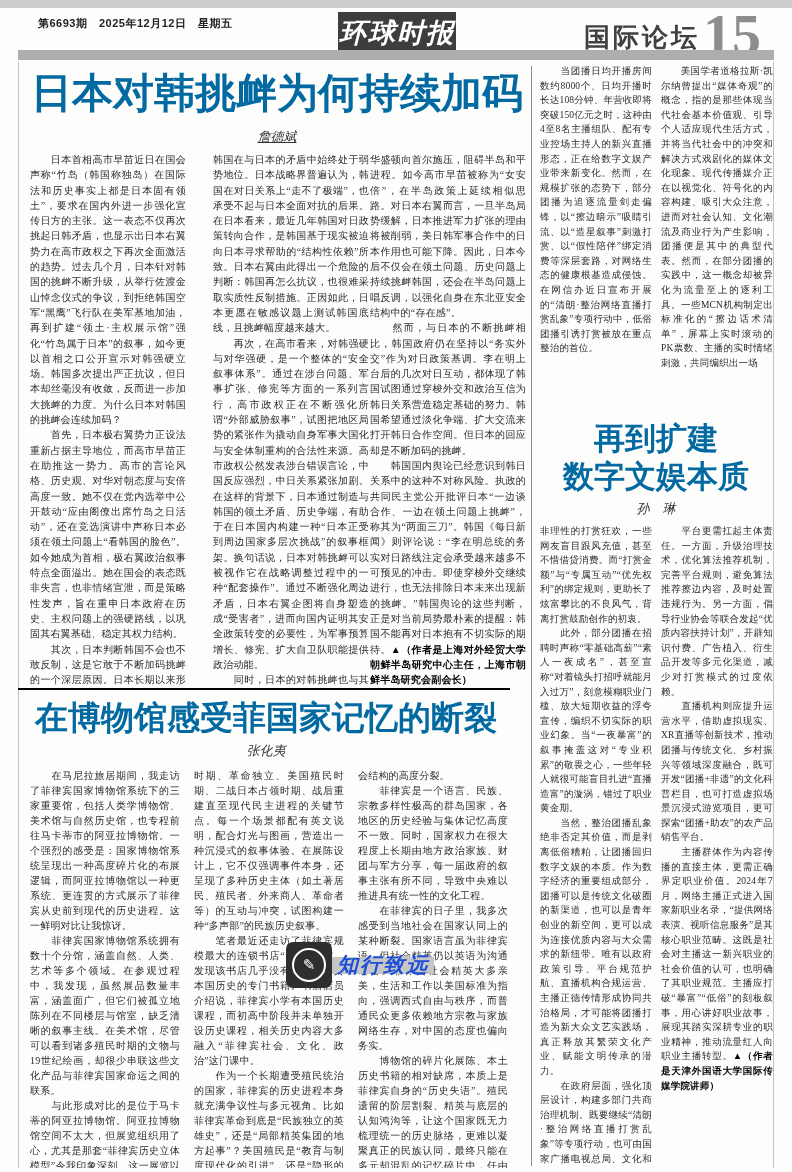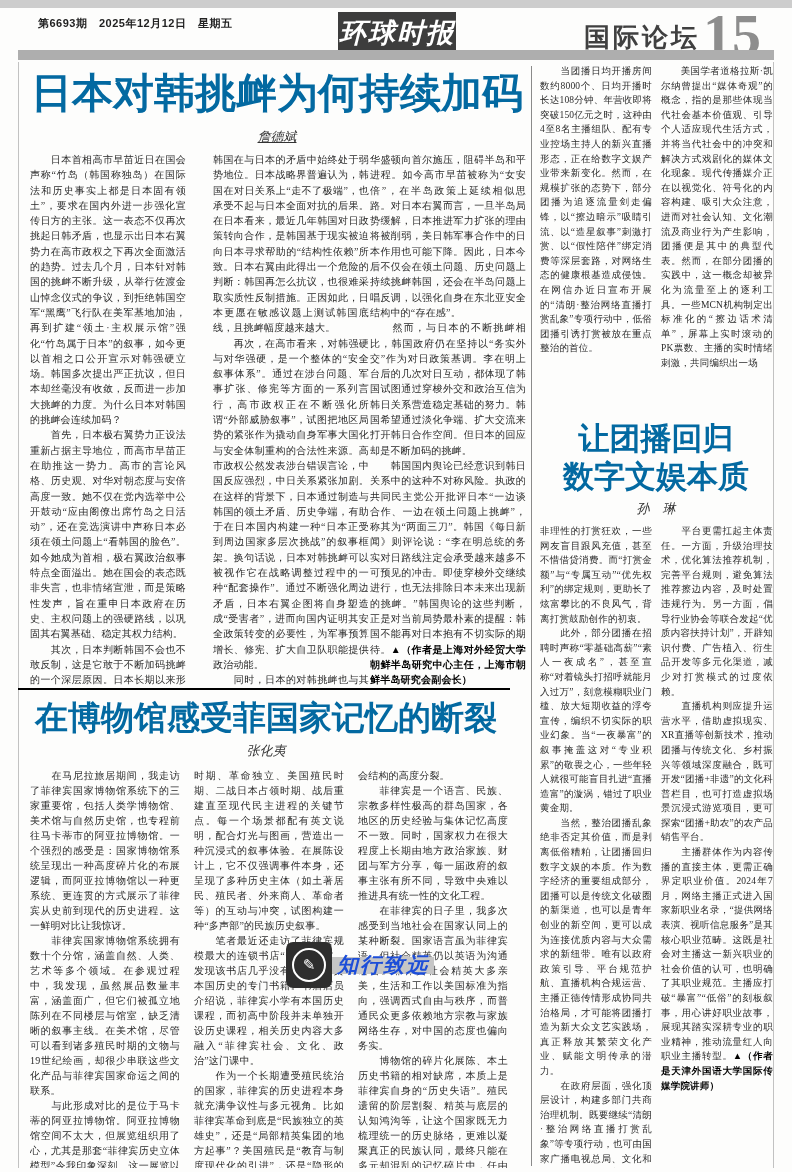--- a/index.html
+++ b/index.html
@@ -84,21 +84,21 @@
       <div class="logo-ring">✎</div>
     </div>
     <div class="logo-banner">知行致远</div>
   </div>
 </div>
 
 <div class="abs" style="left:0;top:0;width:0;height:0;">
   <div class="abs coltext" style="left:540px;top:64px;width:112px;height:351px;font-size:9.5px;line-height:14.6px;">　　当团播日均开播房间数约8000个、日均开播时长达108分钟、年营收即将突破150亿元之时，这种由4至8名主播组队、配有专业控场主持人的新兴直播形态，正在给数字文娱产业带来新变化。然而，在规模扩张的态势下，部分团播为追逐流量剑走偏锋，以“擦边暗示”吸睛引流、以“造星叙事”刺激打赏、以“假性陪伴”绑定消费等深层套路，对网络生态的健康根基造成侵蚀。在网信办近日宣布开展的“清朗·整治网络直播打赏乱象”专项行动中，低俗团播引诱打赏被放在重点整治的首位。</div>
   <div class="abs coltext" style="left:661px;top:64px;width:112px;height:351px;font-size:9.5px;line-height:14.6px;">　　美国学者道格拉斯·凯尔纳曾提出“媒体奇观”的概念，指的是那些体现当代社会基本价值观、引导个人适应现代生活方式，并将当代社会中的冲突和解决方式戏剧化的媒体文化现象。现代传播媒介正在以视觉化、符号化的内容构建、吸引大众注意，进而对社会认知、文化潮流及商业行为产生影响，团播便是其中的典型代表。然而，在部分团播的实践中，这一概念却被异化为流量至上的逐利工具。一些MCN机构制定出标准化的“擦边话术清单”，屏幕上实时滚动的PK票数、主播的实时情绪刺激，共同编织出一场</div>
   <div class="abs hl" style="left:538px;top:420px;width:236px;font-size:31px;line-height:38px;">
-    <div>让团播回归</div>
+    <div>再到扩建</div>
     <div>数字文娱本质</div>
   </div>
   <div class="abs byline" style="left:538px;top:500px;width:236px;">孙　琳</div>
   <div class="abs coltext" style="left:540px;top:524px;width:112px;height:644px;font-size:9.5px;line-height:14.6px;">非理性的打赏狂欢，一些网友盲目跟风充值，甚至不惜借贷消费。而“打赏金额”与“专属互动”“优先权利”的绑定规则，更助长了炫富攀比的不良风气，背离打赏鼓励创作的初衷。
 　　此外，部分团播在招聘时声称“零基础高薪”“素人一夜成名”，甚至宣称“对着镜头打招呼就能月入过万”，刻意模糊职业门槛、放大短期收益的浮夸宣传，编织不切实际的职业幻象。当“一夜暴富”的叙事掩盖这对“专业积累”的敬畏之心，一些年轻人就很可能盲目扎进“直播造富”的漩涡，错过了职业黄金期。
 　　当然，整治团播乱象绝非否定其价值，而是剥离低俗糟粕，让团播回归数字文娱的本质。作为数字经济的重要组成部分，团播可以是传统文化破圈的新渠道，也可以是青年创业的新空间，更可以成为连接优质内容与大众需求的新纽带。唯有以政府政策引导、平台规范护航、直播机构合规运营、主播正德传情形成协同共治格局，才可能将团播打造为新大众文艺实践场，真正释放其繁荣文化产业、赋能文明传承的潜力。
 　　在政府层面，强化顶层设计，构建多部门共商治理机制。既要继续“清朗·整治网络直播打赏乱象”等专项行动，也可由国家广播电视总局、文化和旅游部等部门完善《关于加强网络直播规范管理工作的指导意见》《网络主播行为规范》等制度体系，以“长效机制”预防风险。</div>
   <div class="abs coltext" style="left:661px;top:524px;width:112px;height:644px;font-size:9.5px;line-height:14.6px;"><span>　　平台更需扛起主体责任。一方面，升级治理技术，优化算法推荐机制，完善平台规则，避免算法推荐擦边内容，及时处置违规行为。另一方面，倡导行业协会等联合发起“优质内容扶持计划”，开辟知识付费、广告植入、衍生品开发等多元化渠道，减少对打赏模式的过度依赖。
 　　直播机构则应提升运营水平，借助虚拟现实、XR直播等创新技术，推动团播与传统文化、乡村振兴等领域深度融合，既可开发“团播+非遗”的文化科普栏目，也可打造虚拟场景沉浸式游览项目，更可探索“团播+助农”的农产品销售平台。
 　　主播群体作为内容传播的直接主体，更需正确界定职业价值。2024年7月，网络主播正式进入国家新职业名录，“提供网络表演、视听信息服务”是其核心职业范畴。这既是社会对主播这一新兴职业的社会价值的认可，也明确了其职业规范。主播应打破“暴富”“低俗”的刻板叙事，用心讲好职业故事，展现其踏实深耕专业的职业精神，推动流量红人向职业主播转型。</span><span class="attr">▲（作者是天津外国语大学国际传媒学院讲师）</span></div>

